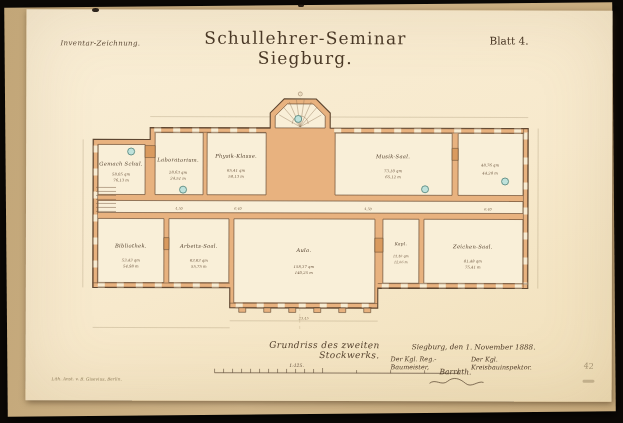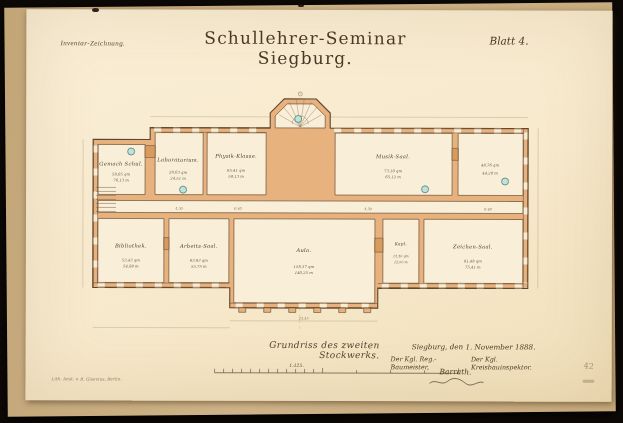--- a/index.html
+++ b/index.html
@@ -7,24 +7,24 @@
        font-family:"DejaVu Serif",serif;}
   .backing{position:absolute;left:6px;top:5px;width:608px;height:409px;
        background:linear-gradient(100deg,#c2a678 0%,#cfb489 45%,#c6aa7c 100%);
        transform:rotate(-0.5deg);box-shadow:0 3px 10px rgba(0,0,0,.8);}
   .sheet{position:absolute;left:26px;top:10px;width:586px;height:391px;
        background:linear-gradient(160deg,#f9eed6 0%,#f7e9cc 55%,#f0dfb9 100%);
        transform:rotate(0.15deg);
        box-shadow:1px 2px 6px rgba(60,40,20,.55), inset 0 0 70px rgba(150,110,60,.16);}
   .content{position:absolute;left:-26px;top:-10px;width:623px;height:423px;}
   .annotation{position:absolute;left:60px;top:40px;font-style:italic;font-size:7px;
-       color:#5c4936;letter-spacing:.4px;font-family:Liberation Serif, serif;}
+       color:#5c4936;letter-spacing:.4px;}
   .title{position:absolute;left:185px;top:28px;width:240px;margin:0;text-align:center;
        font-weight:normal;font-size:17px;letter-spacing:1.2px;color:#4a3826;}
-  .sheetno{position:absolute;left:489px;top:34px;font-style:italic;font-size:10.5px;color:#4a3826;}
+  .sheetno{position:absolute;left:489px;top:34px;font-size:10.5px;color:#4a3826;}
   .caption{position:absolute;left:210px;top:340px;width:170px;text-align:right;
        font-style:italic;font-size:9px;color:#55422e;letter-spacing:.4px;}
   .imprint{position:absolute;left:52px;top:377px;font-style:italic;font-size:4.3px;color:#93805f;}
   .sig-date{position:absolute;left:398px;top:342px;width:152px;text-align:center;
        font-style:italic;font-size:7.2px;color:#4e3b28;}
   .sig-titles{position:absolute;left:391px;top:355px;width:166px;display:flex;
        justify-content:space-between;font-style:italic;font-size:6.4px;color:#4e3b28;}
   .sig-name{position:absolute;left:420px;top:367px;font-style:italic;font-size:7.5px;color:#4e3b28;padding-left:20px;}
   .sig-scribble{position:absolute;left:428px;top:375px;}
   .margin-num{position:absolute;left:584px;top:361px;font-size:8px;color:#8d7b5c;

